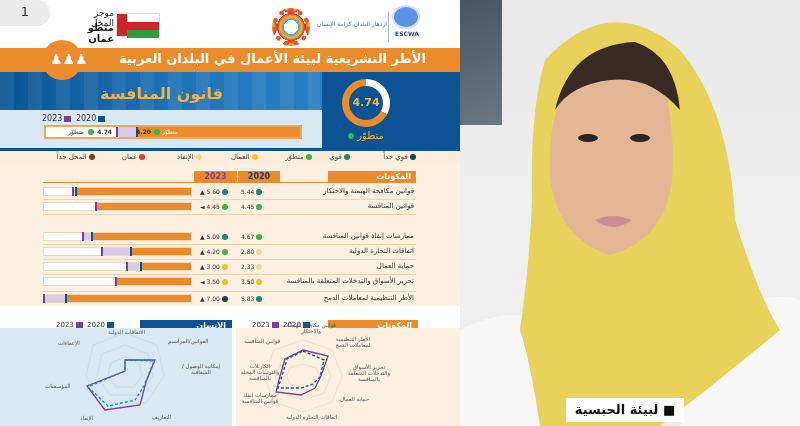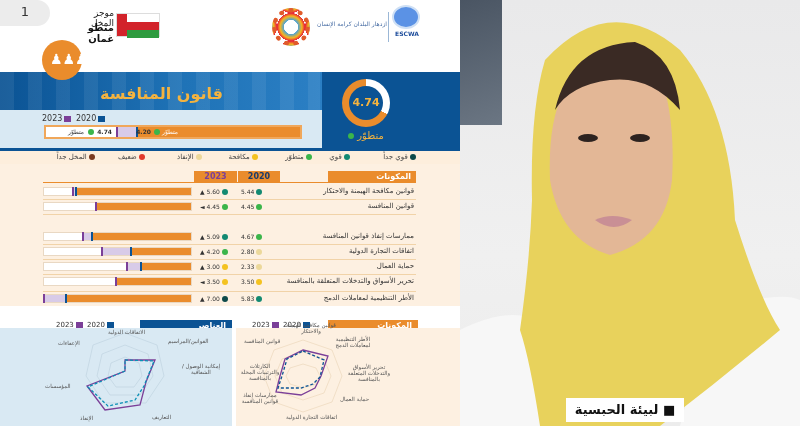--- a/index.html
+++ b/index.html
@@ -73,20 +73,23 @@
       <div class="m"></div>
       <div class="g"></div>
     </div>
 
   <div class="sdg"></div>
   <div class="sdgtxt">ازدهار البلدان كرامة الإنسان</div>
   <div class="unbar"></div>
   <div class="unlogo"></div>
   <div class="escwa">ESCWA</div>
 
+  <div class="banner">
+    <div class="t">الأطر التشريعية لبيئة الأعمال في البلدان العربية</div>
+  </div>
   <div class="badge">
       <div class="ic">♟♟♟</div>
     </div>
 
   <div class="hero">
     <div class="herotitle">قانون المنافسة</div>
   </div>
   <div class="yrpanel"></div>
   <div class="yrleg">
     <span>2023</span><span class="sq" style="background:#7b3f98"></span>
@@ -108,23 +111,23 @@
   <div class="donut-wrap">
     <div class="donut"></div>
     <div class="donutval">4.74</div>
     <div class="donutlbl"><span>متطوّر</span> <span class="dot" style="background:#3bb54a;width:6px;height:6px"></span></div>
   </div>
 
   <div class="legend">
     <span class="it" style="right:44px"><span class="dot" style="background:#0d4a4a;width:6px;height:6px"></span> <span>قوي جداً</span></span>
     <span class="it" style="right:110px"><span class="dot" style="background:#138a72;width:6px;height:6px"></span> <span>قوي</span></span>
     <span class="it" style="right:148px"><span class="dot" style="background:#3bb54a;width:6px;height:6px"></span> <span>متطوّر</span></span>
-    <span class="it" style="right:202px"><span class="dot" style="background:#f4c21f;width:6px;height:6px"></span> <span>مكافحة</span></span>
+    <span class="it" style="right:202px"><span class="dot" style="background:#f4c21f;width:6px;height:6px"></span> <span>العمال</span></span>
     <span class="it" style="right:258px"><span class="dot" style="background:#ecd89a;width:6px;height:6px"></span> <span>الإنفاذ</span></span>
-    <span class="it" style="right:315px"><span class="dot" style="background:#e23a2c;width:6px;height:6px"></span> <span>ضعيف</span></span>
+    <span class="it" style="right:315px"><span class="dot" style="background:#e23a2c;width:6px;height:6px"></span> <span>غمان</span></span>
     <span class="it" style="right:365px"><span class="dot" style="background:#7b3a1e;width:6px;height:6px"></span> <span>المخل جداً</span></span>
   </div>
 
   <div class="table">
     <div class="hdr" style="left:328px;width:88px;text-align:right;padding-right:5px">المكونات</div>
     <div class="hdr" style="left:238px;width:42px;color:#1a3b6b">2020</div>
     <div class="hdr" style="left:194px;width:43px;color:#7b3f98">2023</div>
     <div class="hdrline"></div>
 
     <div class="row" style="top:21px">
@@ -197,21 +200,21 @@
           <div class="mk" style="right:146px;background:#7b3f98"></div>
         </div>
       <div class="v23">▲ <span>7.00</span> <span class="dot" style="background:#0d4a4a;width:6px;height:6px"></span></div>
       <div class="v20"><span>5.83</span> <span class="dot" style="background:#138a72;width:6px;height:6px"></span></div>
       <div class="name">الأطر التنظيمية لمعاملات الدمج</div>
     </div>
   </div>
 
   <div class="bottom">
 
-    <div class="bhdr" style="left:140px;width:92px;background:#0b5394">العناصر</div>
+    <div class="bhdr" style="left:140px;width:92px;background:#0b5394">الإنسان</div>
     <div style="position:absolute;left:42px;top:25px;width:190px;height:1px;background:#0b5394"></div>
     <div class="byr" style="left:56px"><span>2023</span><span class="sq" style="background:#7b3f98"></span> <span>2020</span><span class="sq" style="background:#0b5394"></span></div>
     <div class="bpanel" style="left:0;width:232px;background:#d9e9f3">
       <svg width="232" height="98" viewBox="0 0 232 98">
         <g fill="none" stroke="#bcd0de" stroke-width="0.6">
           <polygon points="125,5 157,17 164,48 146,75 104,75 86,48 93,17"></polygon>
           <polygon points="125,17 148,26 153,48 140,67 110,67 97,48 102,26"></polygon>
           <polygon points="125,29 139,35 142,48 134,59 116,59 108,48 111,35"></polygon>
         </g>
         <polygon points="125,32 155,32 146,54 140,77 105,82 87,58 125,43" fill="none" stroke="#7b3f98" stroke-width="1.3"></polygon>

